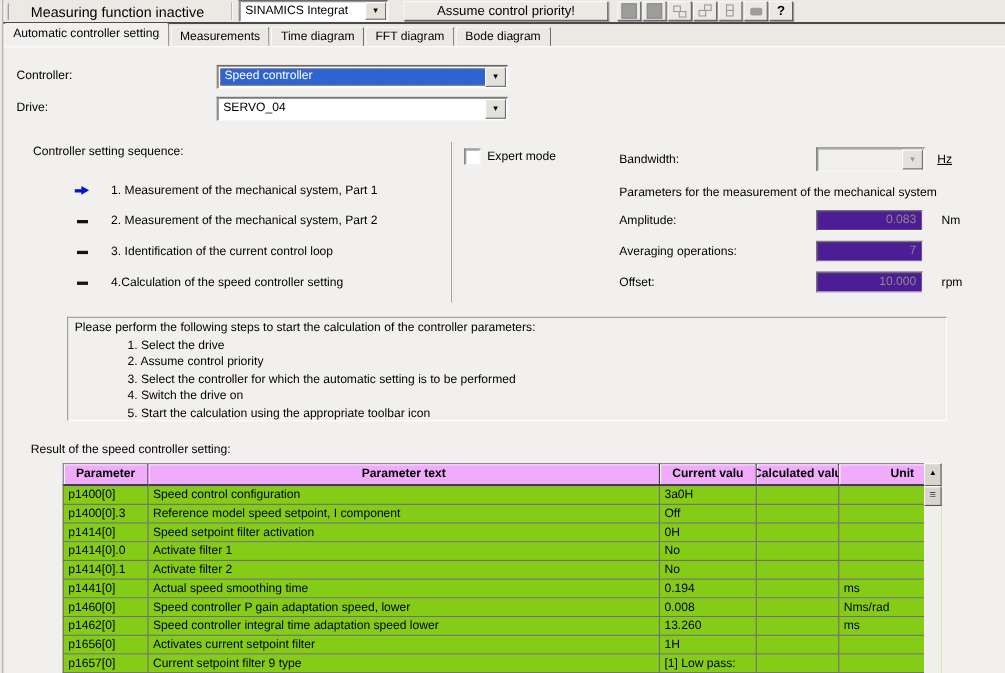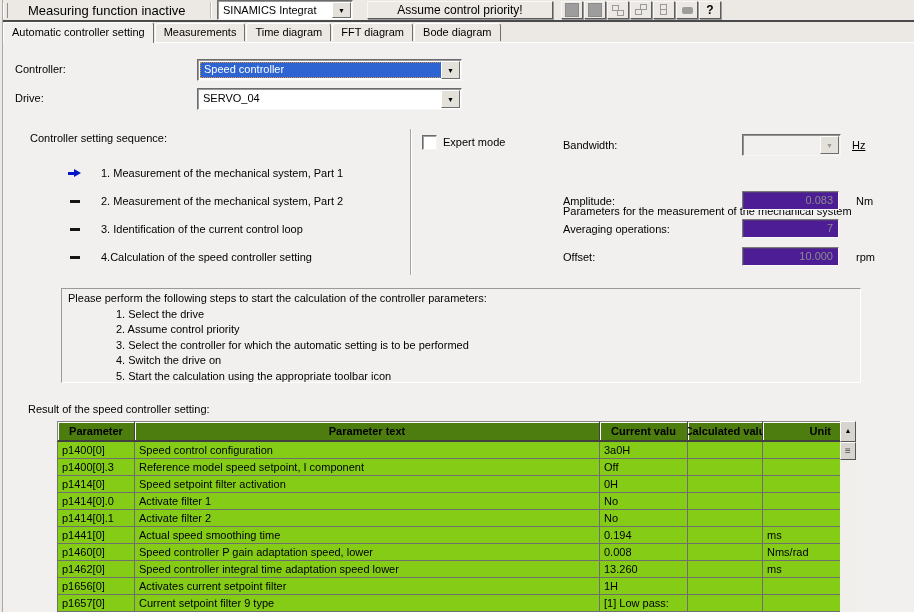--- a/index.html
+++ b/index.html
@@ -36,21 +36,21 @@
       content:"";position:absolute;right:1px;bottom:0;width:5px;height:4px;border:1px solid #9a9a9a;}
   .step-up-icon::before{left:auto;right:1px;top:0;}
   .step-up-icon::after{right:auto;left:1px;bottom:1px;}
   .step-branch-icon::before{left:3px;top:0;}
   .step-branch-icon::after{left:3px;right:auto;bottom:1px;}
   .solid-bar-icon{width:11px;height:7px;background:#9d9d9d;border-radius:2px;}
   .help-icon{font-weight:bold;font-size:12px;line-height:12px;}
 
   
   .tabstrip{position:absolute;left:0;top:22px;width:914px;height:20px;background:#ece9e4;
-            display:flex;align-items:center;padding-left:3px;box-sizing:border-box;}
+            display:flex;align-items:flex-end;padding-left:3px;box-sizing:border-box;}
   .tab{height:17px;line-height:17px;padding:0 8px;background:#ece9e4;margin-right:1px;
        border:1px solid;border-color:#fff #6e6e6e #6e6e6e #fff;border-bottom:none;
        border-top-left-radius:3px;border-top-right-radius:3px;white-space:nowrap;}
   .tab.active{height:20px;line-height:19px;background:#f1f0ee;position:relative;z-index:3;}
 
   
   .content{position:absolute;left:0;top:42px;width:914px;height:570px;background:#f1f0ee;
            border-top:1px solid #fff;}
   .left-edge{position:absolute;left:0;top:0;width:2px;height:612px;background:#ece9e4;
              border-right:1px solid #a8a8a8;z-index:45;}
@@ -77,21 +77,21 @@
 
   .vsep{position:absolute;left:410px;top:86px;width:1px;height:146px;background:#a3a3a3;border-right:1px solid #fff;}
 
   .instr{position:absolute;left:61px;top:245px;width:800px;height:95px;box-sizing:border-box;
          border:1px solid;border-color:#9a9a9a #fff #fff #9a9a9a;padding:2px 6px;line-height:15.6px;}
   .instr-steps{margin-left:48px;}
 
   
   .table{position:absolute;left:57px;top:378px;width:799px;}
   .thead{display:flex;height:21px;}
-  .th{box-sizing:border-box;background:#4d7c0f;font-weight:bold;display:flex;align-items:center;
+  .th{box-sizing:border-box;background:#f0abfc;font-weight:bold;display:flex;align-items:center;
       justify-content:center;border-top:1px solid #848484;border-right:1px solid #404040;
       border-bottom:2px solid #404040;box-shadow:inset 1px 1px 0 #fff;white-space:nowrap;overflow:hidden;}
   .th.first{border-left:1px solid #848484;}
   .th.right{justify-content:flex-end;padding-right:10px;}
   .c0{width:78px;}.c1{width:465px;}.c2{width:88px;}.c3{width:75px;}.c4{width:79px;}
   .trow{display:flex;height:17px;background:#84cc16;}
   .tc{box-sizing:border-box;border-right:1px solid #6f6f6f;border-bottom:1px solid #6f6f6f;
       line-height:16px;padding-left:4px;white-space:nowrap;overflow:hidden;}
   .tc.first{border-left:1px solid #6f6f6f;}
   .scrollbar{position:absolute;right:0;top:0;width:16px;height:192px;background:#f0efec;}
@@ -205,21 +205,21 @@
 
     <div class="abs" style="left:563px;top:96px;">Bandwidth:</div>
     <div class="abs combo disabled" style="left:742px;top:91px;width:97px;height:20px;">
       <div class="val">500</div>
       <div class="arrow-btn">
         <span>▼</span>
       </div>
     </div>
     <div class="abs" style="left:852px;top:96px;text-decoration:underline;">Hz</div>
 
-    <div class="abs" style="left:563px;top:126px;margin-top:36px;">Parameters for the measurement of the mechanical system</div>
+    <div class="abs" style="left:563px;top:126px;">Parameters for the measurement of the mechanical system</div>
 
     <div class="abs" style="left:563px;top:152px;">Amplitude:</div>
     <div class="abs field num-field" style="left:742px;top:148px;width:97px;height:19px;">0.083</div>
     <div class="abs" style="left:856px;top:152px;">Nm</div>
 
     <div class="abs" style="left:563px;top:180px;">Averaging operations:</div>
     <div class="abs field num-field" style="left:742px;top:176px;width:97px;height:19px;">7</div>
 
     <div class="abs" style="left:563px;top:208px;">Offset:</div>
     <div class="abs field num-field" style="left:742px;top:204px;width:97px;height:19px;">10.000</div>

